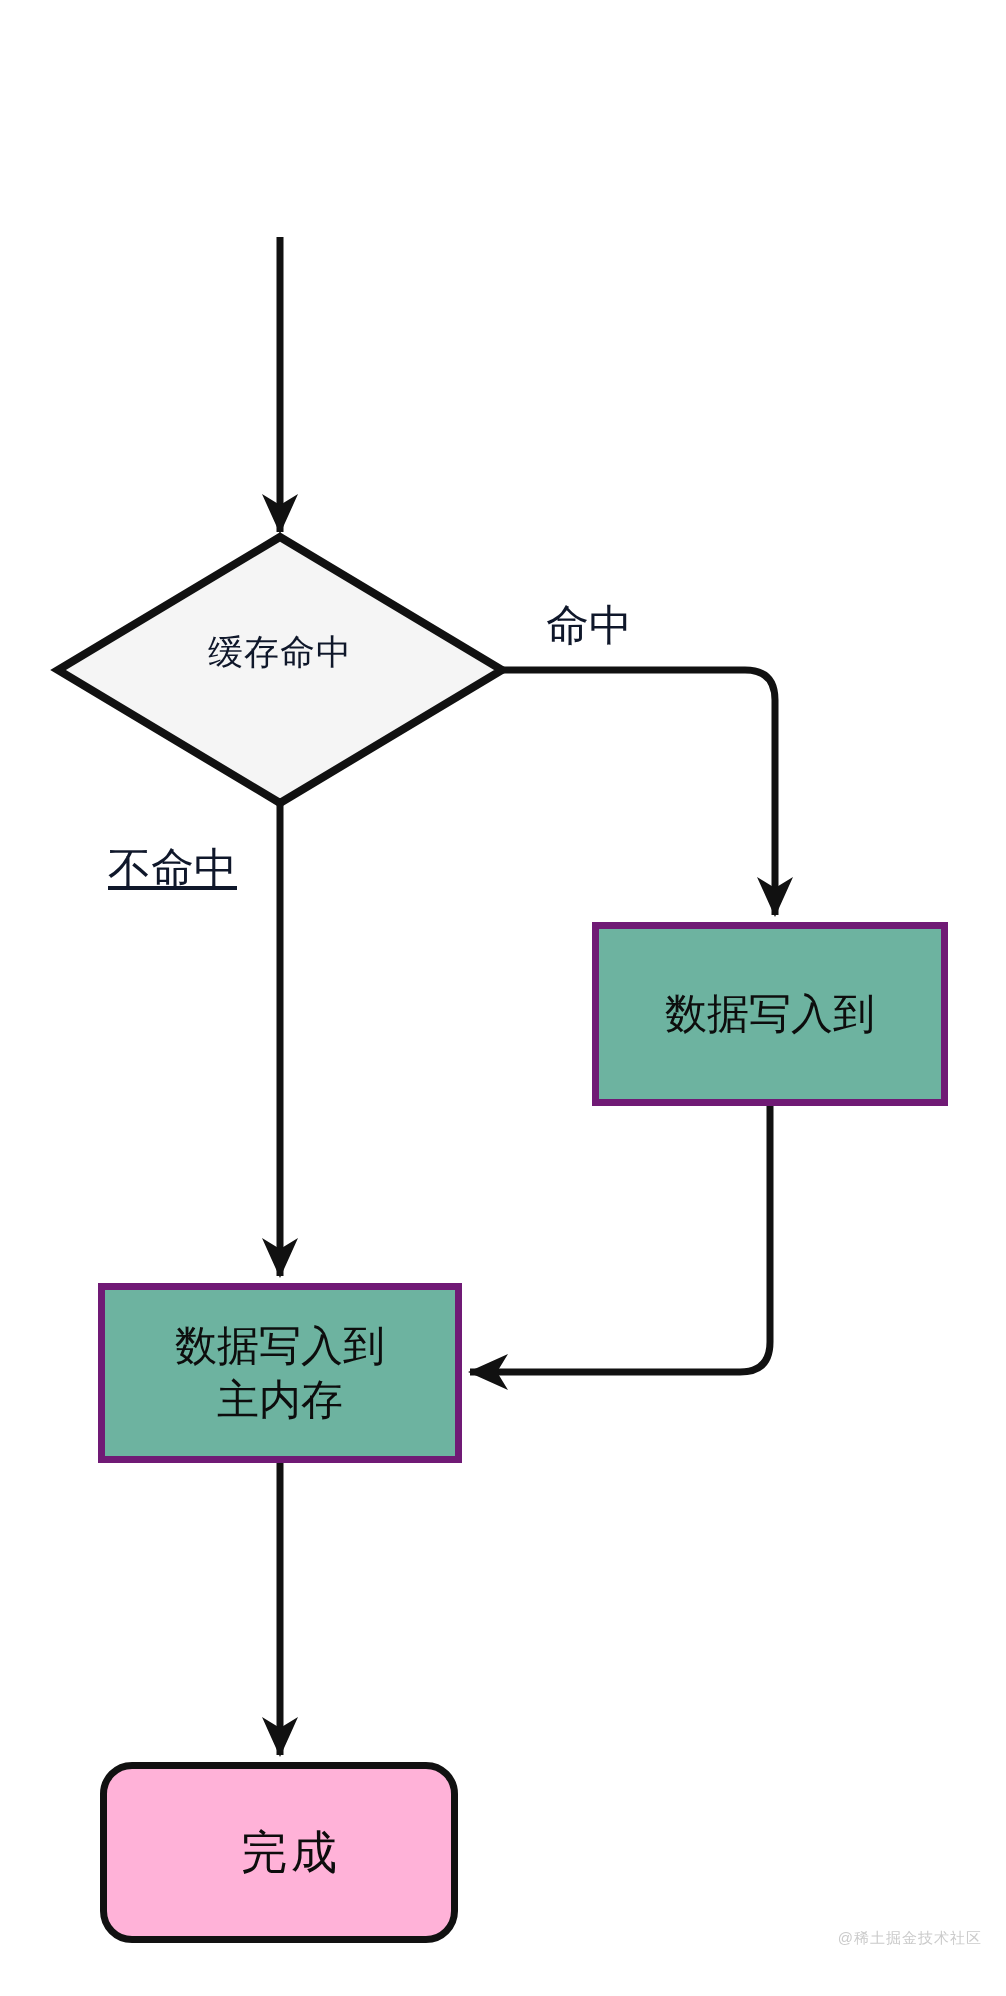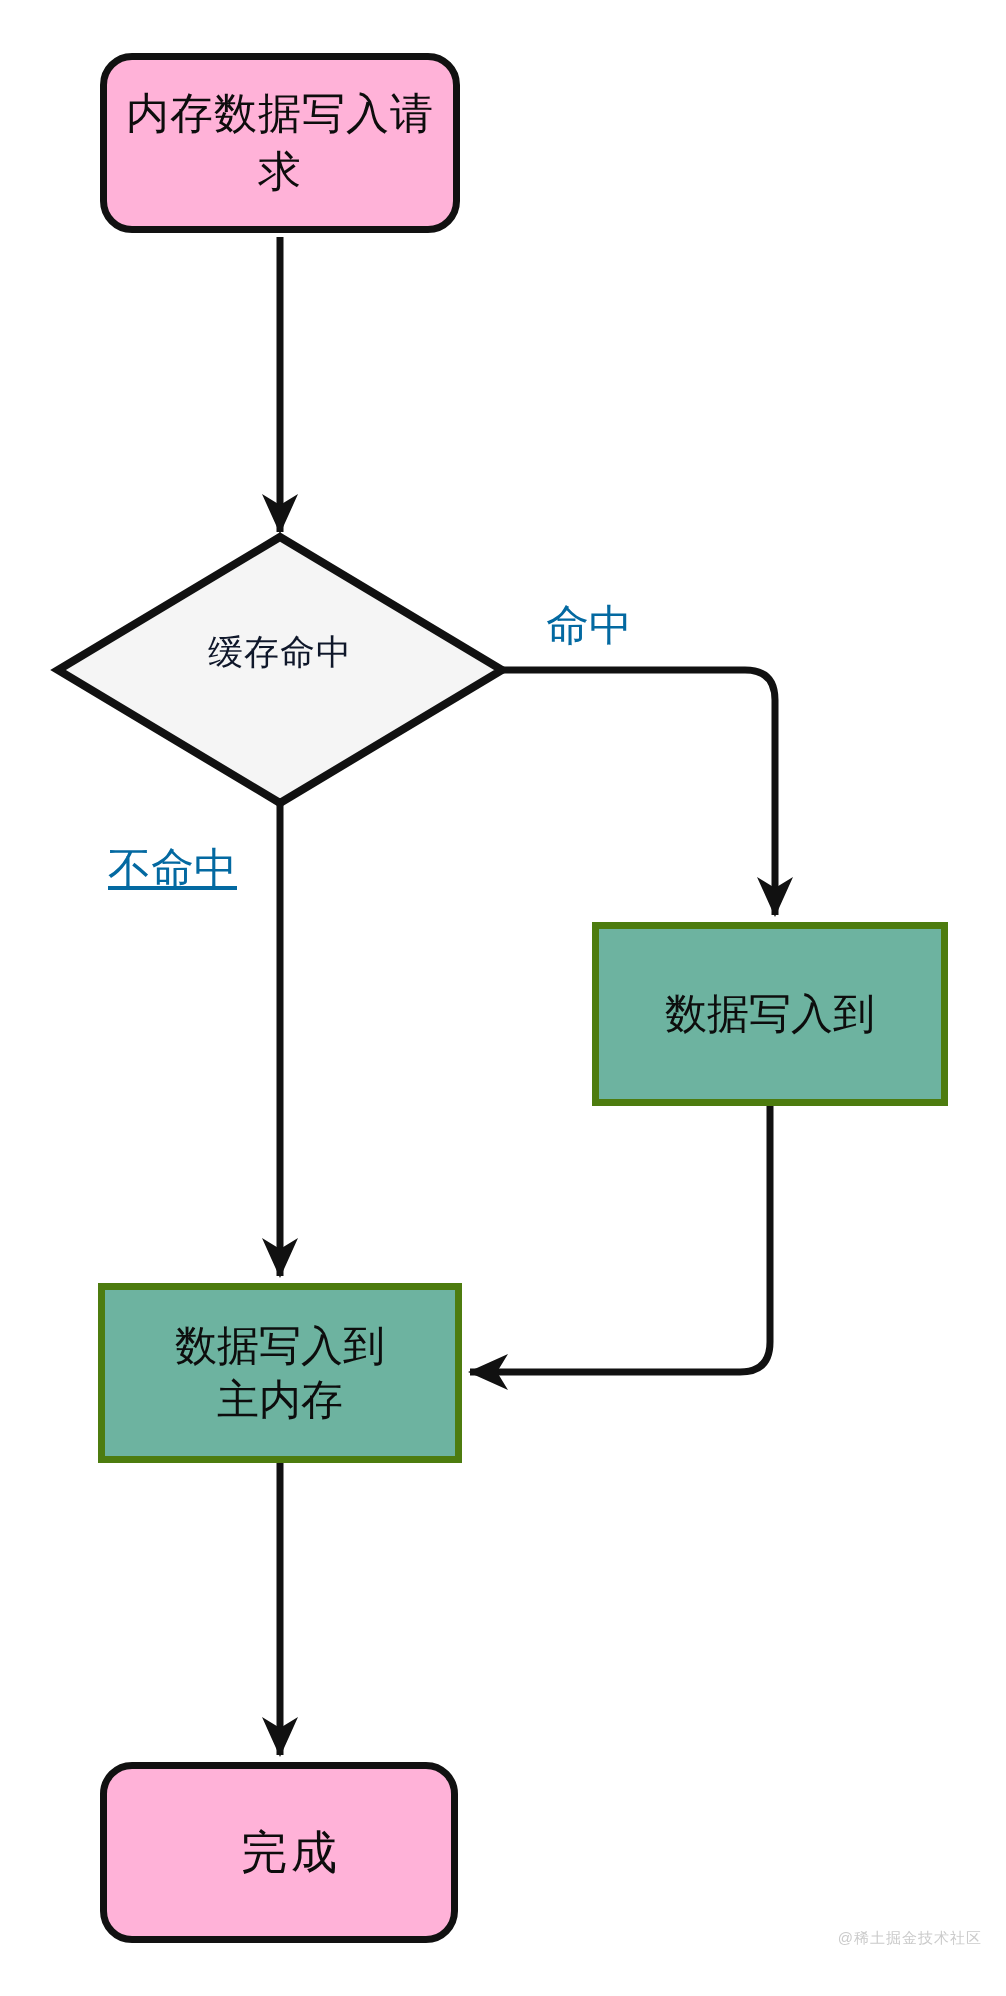--- a/index.html
+++ b/index.html
@@ -32,21 +32,21 @@
     color: #0d0d0d;
     font-weight: 500;
   }
   .terminator {
     background: #ffb2d8;
     border: 7px solid #111111;
     border-radius: 32px;
   }
   .process {
     background: #6db3a0;
-    border: 7px solid #4d7c0f;
+    border: 7px solid #701a75;
   }
   .node-start {
     left: 100px; top: 53px;
     width: 360px; height: 180px;
     font-size: 43px;
     letter-spacing: 1px;
   }
   .node-cache {
     left: 592px; top: 922px;
     width: 356px; height: 184px;
@@ -69,21 +69,21 @@
   .node-decision-label {
     left: 56px; top: 600px;
     width: 448px; height: 104px;
     font-size: 35px;
     color: #0f172a;
     letter-spacing: 1px;
   }
   .edge-label {
     position: absolute;
     font-size: 43px;
-    color: #0369a1;
+    color: #0f172a;
     font-weight: 500;
     white-space: nowrap;
   }
   .edge-label-hit {
     left: 546px; top: 597px;
   }
   .edge-label-miss {
     left: 108px; top: 840px; text-decoration: underline;
   }
   .watermark {
@@ -112,23 +112,20 @@
 
     <path d="M502 670 L745 670 Q775 670 775 700 L775 915" fill="none" stroke="#111111" stroke-width="7" marker-end="url(#arrow)"></path>
 
     <path d="M280 801 L280 1276" fill="none" stroke="#111111" stroke-width="7" marker-end="url(#arrow)"></path>
 
     <path d="M770 1106 L770 1342 Q770 1372 740 1372 L470 1372" fill="none" stroke="#111111" stroke-width="7" marker-end="url(#arrow)"></path>
 
     <path d="M280 1461 L280 1755" fill="none" stroke="#111111" stroke-width="7" marker-end="url(#arrow)"></path>
   </svg>
 
-  <div class="node terminator node-start">
-    <span>内存数据写入请求</span>
-  </div>
 
   <div class="node node-decision-label">
     <span>缓存命中</span>
   </div>
 
   <div class="edge-label edge-label-hit">命中</div>
 
   <div class="edge-label edge-label-miss">不命中</div>
 
   <div class="node process node-cache">

